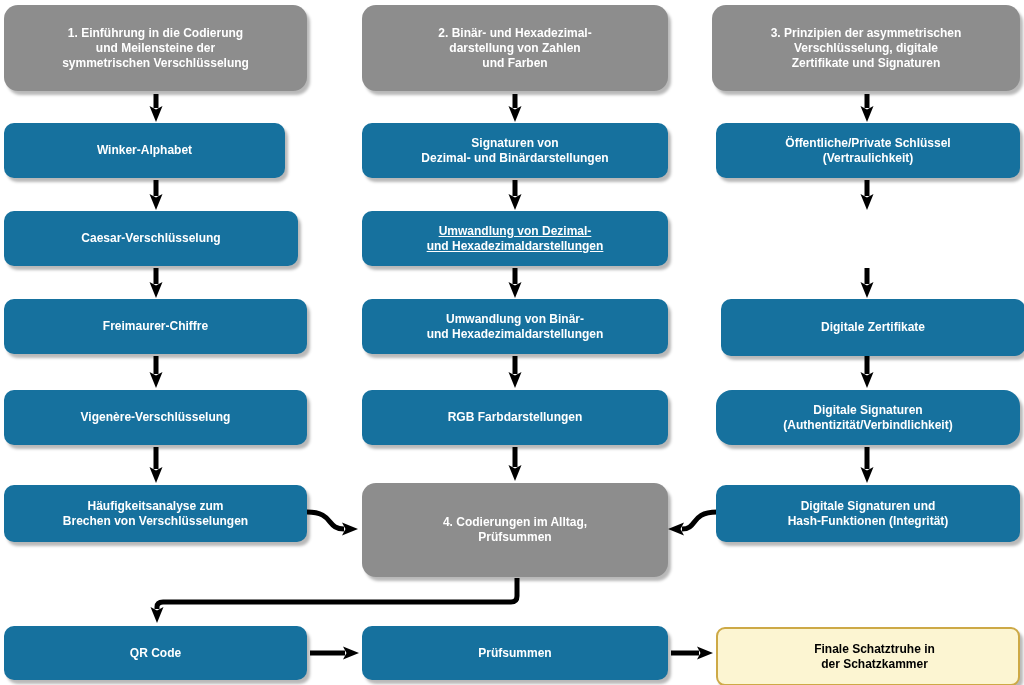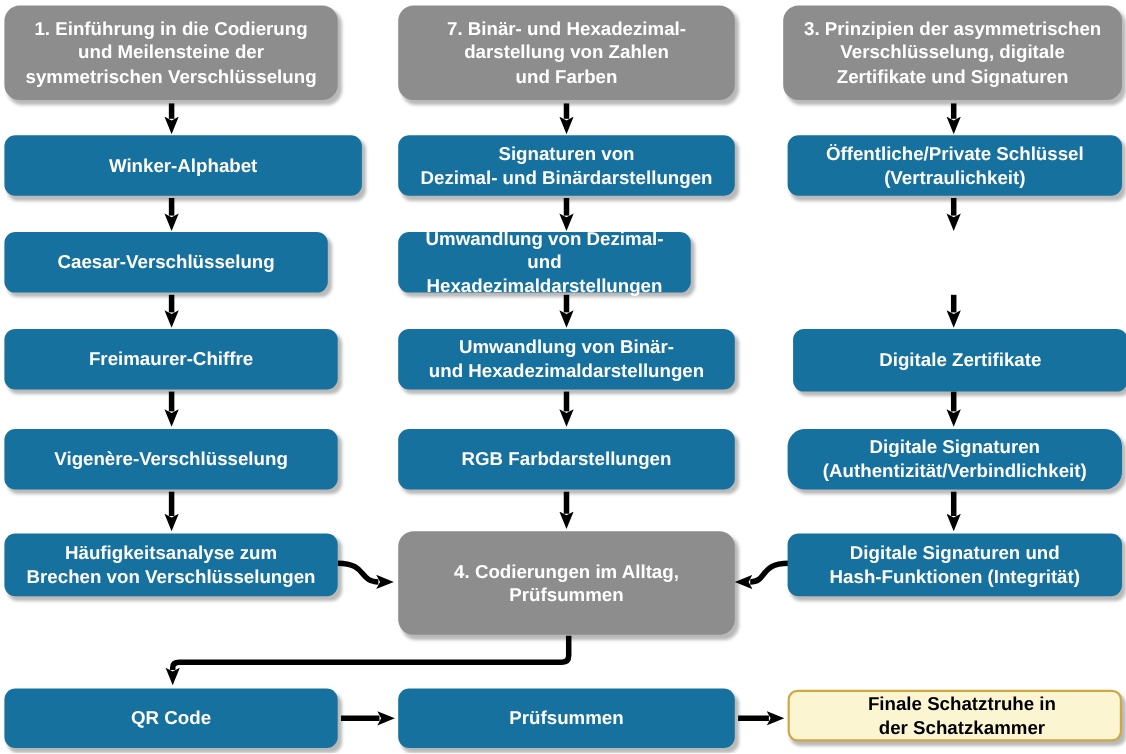--- a/index.html
+++ b/index.html
@@ -9,21 +9,21 @@
     background:#ffffff;
     font-family:"Liberation Sans",sans-serif;
     overflow:hidden;
   }
   .arrows{position:absolute;left:0;top:0;width:1024px;height:685px;pointer-events:none;}
   .box{
     position:absolute;
     display:flex;align-items:center;justify-content:center;
     text-align:center;
     font-weight:bold;
-    font-size:17px;
+    font-size:12px;
     line-height:1.25;
     white-space:pre-line;
     box-sizing:border-box;
     padding:2px 8px;
     border-radius:10px;
     box-shadow:3px 4px 3px rgba(0,0,0,0.28);
   }
   .blue{background:#16719e;color:#ffffff;}
   .gray{background:#8d8d8d;color:#ffffff;border-radius:14px;}
   .final{background:#fcf5d2;color:#000000;border:2px solid #cda946;border-radius:9px;}
@@ -65,51 +65,51 @@
       <path d="M517,578 L517,596 Q517,602 511,602 L163,602 Q157,602 157,607 L157,609" marker-end="url(#ah)"></path>
 
       <path d="M310,653 L345,653" marker-end="url(#ah)"></path>
       <path d="M671,653 L699,653" marker-end="url(#ah)"></path>
     </g>
   </svg>
 
   <div class="box gray" style="left:4px;top:5px;width:303px;height:86px;">1. Einführung in die Codierung
 und Meilensteine der
 symmetrischen Verschlüsselung</div>
-  <div class="box gray" style="left:362px;top:5px;width:306px;height:86px;">7. Binär- und Hexadezimal-
+  <div class="box gray" style="left:362px;top:5px;width:306px;height:86px;">2. Binär- und Hexadezimal-
 darstellung von Zahlen
 und Farben</div>
   <div class="box gray" style="left:712px;top:5px;width:308px;height:86px;">3. Prinzipien der asymmetrischen
 Verschlüsselung, digitale
 Zertifikate und Signaturen</div>
 
-  <div class="box blue" style="left:4px;top:123px;width:325px;height:55px;">Winker-Alphabet</div>
+  <div class="box blue" style="left:4px;top:123px;width:281px;height:55px;">Winker-Alphabet</div>
   <div class="box blue" style="left:4px;top:211px;width:294px;height:55px;">Caesar-Verschlüsselung</div>
   <div class="box blue" style="left:4px;top:299px;width:303px;height:55px;">Freimaurer-Chiffre</div>
   <div class="box blue" style="left:4px;top:390px;width:303px;height:55px;">Vigenère-Verschlüsselung</div>
   <div class="box blue" style="left:4px;top:485px;width:303px;height:57px;">Häufigkeitsanalyse zum
 Brechen von Verschlüsselungen</div>
 
   <div class="box blue" style="left:362px;top:123px;width:306px;height:55px;">Signaturen von
 Dezimal- und Binärdarstellungen</div>
-  <div class="box blue" style="left:362px;top:211px;width:266px;height:55px;">Umwandlung von Dezimal-
+  <div class="box blue" style="left:362px;top:211px;width:306px;height:55px;text-decoration:underline;">Umwandlung von Dezimal-
 und Hexadezimaldarstellungen</div>
   <div class="box blue" style="left:362px;top:299px;width:306px;height:55px;">Umwandlung von Binär-
 und Hexadezimaldarstellungen</div>
   <div class="box blue" style="left:362px;top:390px;width:306px;height:55px;">RGB Farbdarstellungen</div>
 
   <div class="box blue" style="left:716px;top:123px;width:304px;height:55px;">Öffentliche/Private Schlüssel
 (Vertraulichkeit)</div>
   <div class="box blue" style="left:721px;top:299px;width:304px;height:57px;">Digitale Zertifikate</div>
   <div class="box blue" style="left:716px;top:390px;width:304px;height:55px;border-radius:16px;">Digitale Signaturen
 (Authentizität/Verbindlichkeit)</div>
   <div class="box blue" style="left:716px;top:485px;width:304px;height:57px;">Digitale Signaturen und
 Hash-Funktionen (Integrität)</div>
 
   <div class="box gray" style="left:362px;top:483px;width:306px;height:94px;">4. Codierungen im Alltag,
 Prüfsummen</div>
 
   <div class="box blue" style="left:4px;top:626px;width:303px;height:54px;">QR Code</div>
   <div class="box blue" style="left:362px;top:626px;width:306px;height:54px;">Prüfsummen</div>
-  <div class="box final" style="left:716px;top:627px;width:304px;height:47px;padding-left:21px;">Finale Schatztruhe in
+  <div class="box final" style="left:716px;top:627px;width:304px;height:59px;padding-left:21px;">Finale Schatztruhe in
 der Schatzkammer</div>
 
 </div>
 
 </body></html>

